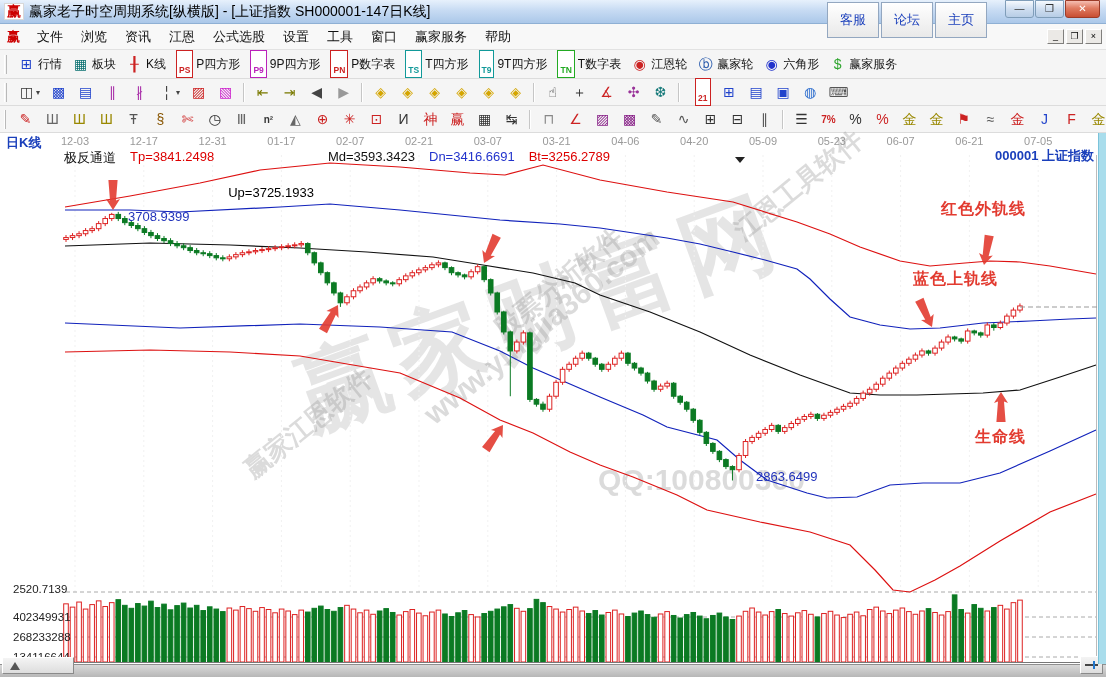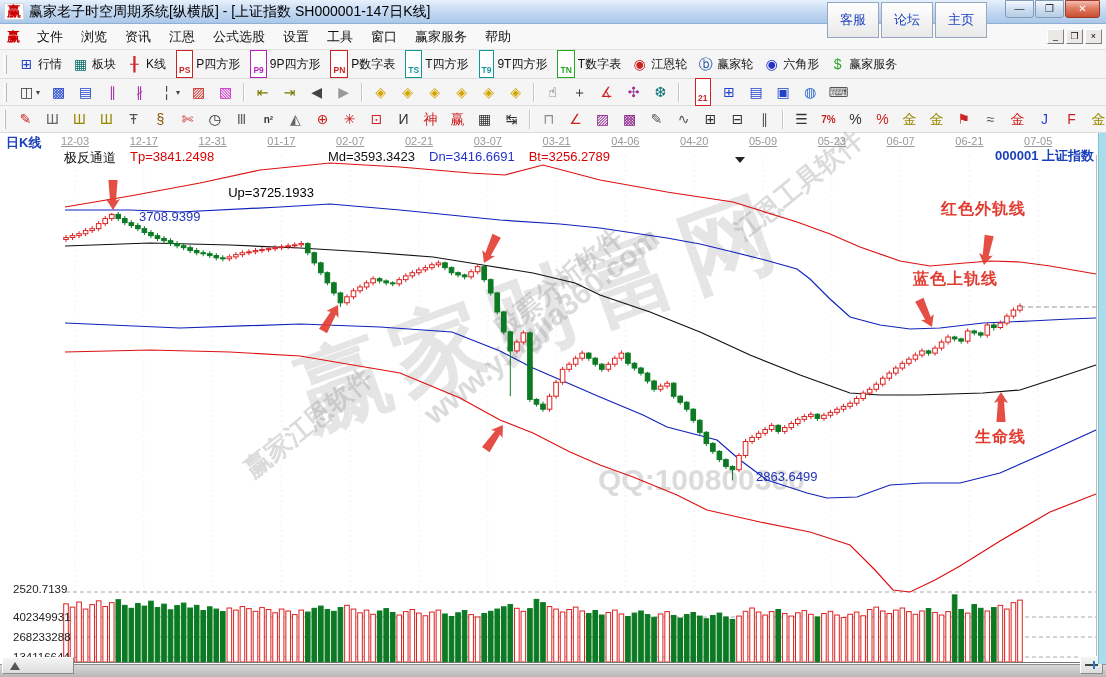--- a/index.html
+++ b/index.html
@@ -47,21 +47,21 @@
   .dd { font-size:8px; color:#444; margin-left:-2px; }
   .badge { font-size:8.5px; font-weight:bold; border:1px solid; padding:13px 2px; height:13px;
     line-height:12px; background:#fff; }
   .tlabel { font-size:12px; color:#111; }
 
   
   .region { position:absolute; left:0; top:133px; width:1106px; height:544px; background:#fff; }
   .region > * { position:absolute; }
   #chart-svg { left:0; top:0; z-index:2; }
   .period-lbl { left:6px; top:1px; color:#1a3fbb; font-weight:bold; font-size:13px; z-index:3; }
-  .date-lbl { position:absolute; top:2px; transform:translateX(-50%); color:#999; font-size:11px; z-index:3;text-decoration:underline; }
+  .date-lbl { position:absolute; top:2px; transform:translateX(-50%); color:#999; font-size:11px; z-index:3; }
   #dates-row { left:0; top:0; width:1095px; height:15px; }
   .ind-row { left:64px; top:16px; display:flex; gap:14px; font-size:13px; z-index:3; }
   .ind-name { color:#111; }
   .symbol-lbl { right:12px; top:14px; color:#1a3fbb; font-weight:bold; font-size:13px; z-index:3; }
 
   .price-lbl { color:#2233bb; font-size:13px; z-index:4; }
   .anno-lbl { color:#e23b30; font-size:16px; font-weight:bold; letter-spacing:1px; z-index:4; }
 
   .wm { color:rgba(150,150,150,.34); font-weight:bold; white-space:nowrap;
     transform-origin:left center; z-index:1; }
@@ -921,21 +921,21 @@
       <span id="ind-fields" style="display:flex;gap:14px">
           <span style="color: rgb(221, 0, 0);">Tp=3841.2498</span>
           <span style="color: #000000; margin-top: 36px;">Up=3725.1933</span>
           <span style="color: rgb(17, 17, 17);">Md=3593.3423</span>
           <span style="color: rgb(34, 51, 204);">Dn=3416.6691</span>
           <span style="color: rgb(221, 0, 0);">Bt=3256.2789</span>
         </span>
     </div>
     <span class="symbol-lbl">000001  上证指数</span>
 
-    <span class="price-lbl" style="left:139px;top:76px">3708.9399</span>
+    <span class="price-lbl" style="left:128px;top:76px">3708.9399</span>
     <span class="price-lbl" style="left:756px;top:336px">2863.6499</span>
     <span class="anno-lbl" style="left:941px;top:66px">红色外轨线</span>
     <span class="anno-lbl" style="left:913px;top:136px">蓝色上轨线</span>
     <span class="anno-lbl" style="left:975px;top:294px">生命线</span>
 
     <span class="vaxis" style="left:13px;top:450px">2520.7139</span>
     <span class="vaxis" style="left:13px;top:478px">402349931</span>
     <span class="vaxis" style="left:13px;top:498px">268233288</span>
     <span class="vaxis" style="left:13px;top:518px">134116644</span>
 

